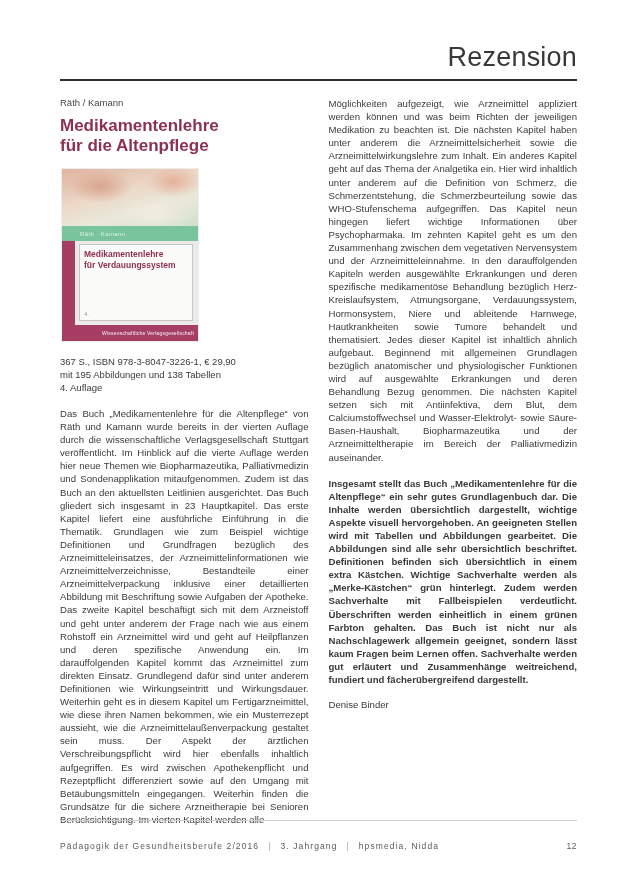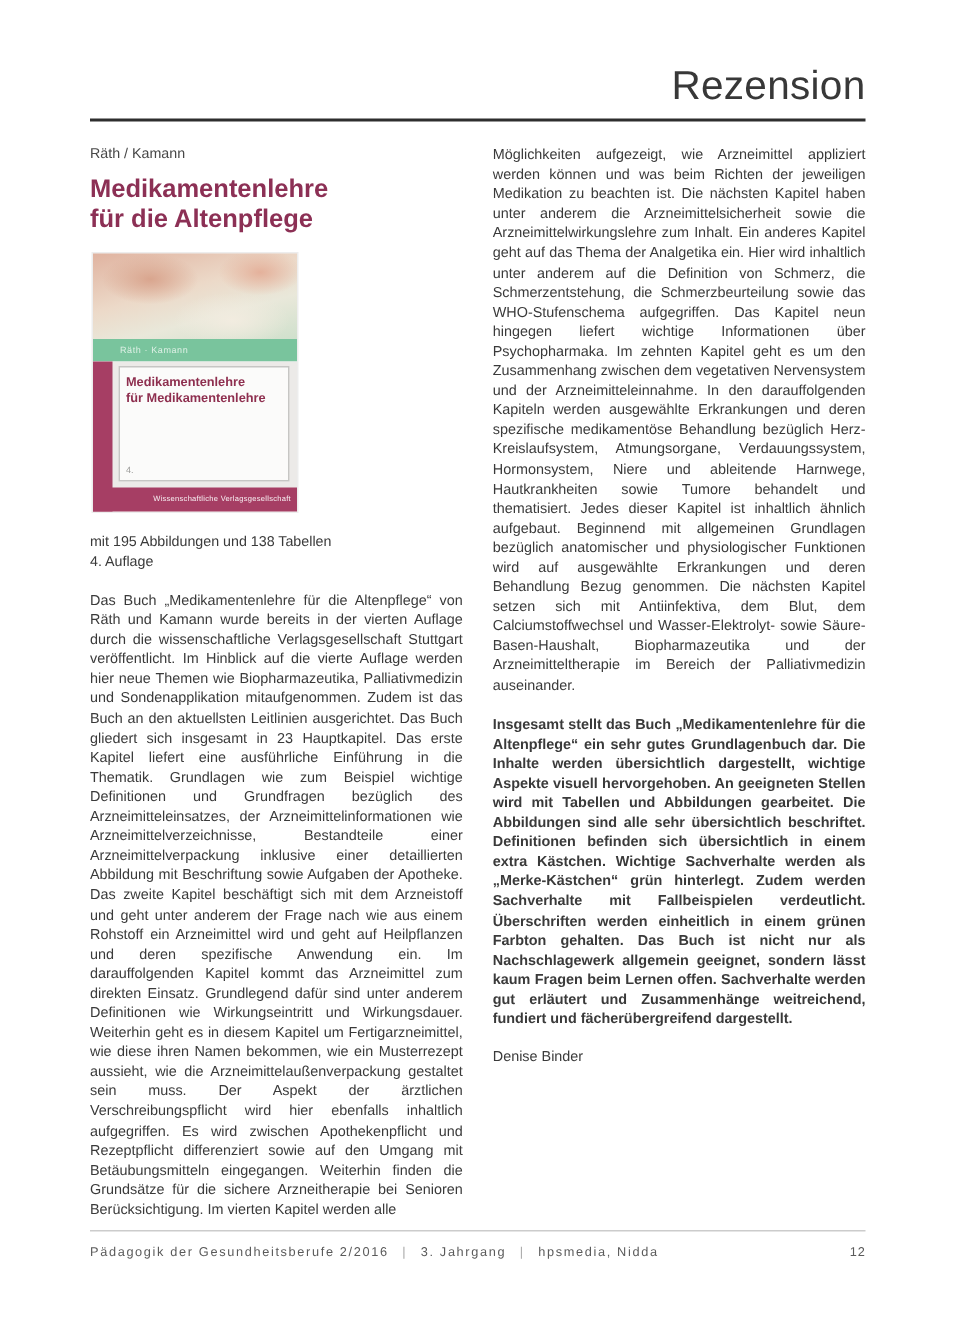--- a/index.html
+++ b/index.html
@@ -45,21 +45,21 @@
 
   
   .imprint{font-size:9.5px;line-height:13px;color:#3a3a3a;margin:0 0 13px 0;}
   .body-par{margin:0;font-size:9.6px;line-height:13.1px;color:#3a3a3a;
             text-align:justify;hyphens:auto;-webkit-hyphens:auto;}
   .body-par + .body-par{margin-top:13px;font-weight:bold;}
   .reviewer-name{font-size:9.6px;color:#3a3a3a;margin-top:13px;}
 
   
   .page-footer{position:absolute;left:60px;right:60px;top:820px;
-               border-top:1px solid #cccccc;padding-top:8px;
+               border-top:1px solid #cccccc;padding-top:20px;
                display:flex;justify-content:space-between;align-items:baseline;
                font-size:8.5px;color:#5a5a5a;letter-spacing:1.1px;}
   .footer-left .sep{color:#a8a8a8;padding:0 9px;}
   .footer-page{letter-spacing:0.5px;}
 </style>
 </head>
 <body>
 
 <div class="page">
 
@@ -79,31 +79,32 @@
       <div class="book-cover">
         <div class="cover-photo"></div>
         <div class="cover-band">
           <span>Räth · Kamann</span>
         </div>
         <div class="cover-body">
           <div class="cover-spine"></div>
           <div class="cover-title-panel">
             <div class="cover-title">
               <span>Medikamentenlehre</span>
-              <span>für Medikamentenlehre</span>
+              <span>für Verdauungssystem</span>
             </div>
             <div class="cover-edition-mark">4.</div>
           </div>
           <div class="cover-bottom-band">
             <span class="cover-publisher-mark">Wissenschaftliche Verlagsgesellschaft</span>
           </div>
         </div>
       </div>
 
       <div class="imprint">
+        <div>367 S., ISBN 978-3-8047-3226-1, € 29,90</div>
         <div>mit 195 Abbildungen und 138 Tabellen</div>
         <div>4. Auflage</div>
       </div>
 
       <p class="body-par" lang="de">Das Buch „Medikamentenlehre für die Altenpflege“ von Räth und Kamann wurde bereits in der vierten Auflage durch die wissenschaftliche Verlagsgesellschaft Stuttgart veröffentlicht. Im Hinblick auf die vierte Auflage werden hier neue Themen wie Biopharmazeutika, Palliativmedizin und Sondenapplikation mitaufgenommen. Zudem ist das Buch an den aktuellsten Leitlinien ausgerichtet. Das Buch gliedert sich insgesamt in 23 Hauptkapitel. Das erste Kapitel liefert eine ausführliche Einführung in die Thematik. Grundlagen wie zum Beispiel wichtige Definitionen und Grundfragen bezüglich des Arzneimitteleinsatzes, der Arzneimittelinformationen wie Arzneimittelverzeichnisse, Bestandteile einer Arzneimittelverpackung inklusive einer detaillierten Abbildung mit Beschriftung sowie Aufgaben der Apotheke. Das zweite Kapitel beschäftigt sich mit dem Arzneistoff und geht unter anderem der Frage nach wie aus einem Rohstoff ein Arzneimittel wird und geht auf Heilpflanzen und deren spezifische Anwendung ein. Im darauffolgenden Kapitel kommt das Arzneimittel zum direkten Einsatz. Grundlegend dafür sind unter anderem Definitionen wie Wirkungseintritt und Wirkungsdauer. Weiterhin geht es in diesem Kapitel um Fertigarzneimittel, wie diese ihren Namen bekommen, wie ein Musterrezept aussieht, wie die Arzneimittelaußenverpackung gestaltet sein muss. Der Aspekt der ärztlichen Verschreibungspflicht wird hier ebenfalls inhaltlich aufgegriffen. Es wird zwischen Apothekenpflicht und Rezeptpflicht differenziert sowie auf den Umgang mit Betäubungsmitteln eingegangen. Weiterhin finden die Grundsätze für die sichere Arzneitherapie bei Senioren Berücksichtigung. Im vierten Kapitel werden alle</p>
     </div>
 
     <div class="col">
       <p class="body-par" lang="de">Möglichkeiten aufgezeigt, wie Arzneimittel appliziert werden können und was beim Richten der jeweiligen Medikation zu beachten ist. Die nächsten Kapitel haben unter anderem die Arzneimittelsicherheit sowie die Arzneimittelwirkungslehre zum Inhalt. Ein anderes Kapitel geht auf das Thema der Analgetika ein. Hier wird inhaltlich unter anderem auf die Definition von Schmerz, die Schmerzentstehung, die Schmerzbeurteilung sowie das WHO-Stufenschema aufgegriffen. Das Kapitel neun hingegen liefert wichtige Informationen über Psychopharmaka. Im zehnten Kapitel geht es um den Zusammenhang zwischen dem vegetativen Nervensystem und der Arzneimitteleinnahme. In den darauffolgenden Kapiteln werden ausgewählte Erkrankungen und deren spezifische medikamentöse Behandlung bezüglich Herz-Kreislaufsystem, Atmungsorgane, Verdauungssystem, Hormonsystem, Niere und ableitende Harnwege, Hautkrankheiten sowie Tumore behandelt und thematisiert. Jedes dieser Kapitel ist inhaltlich ähnlich aufgebaut. Beginnend mit allgemeinen Grundlagen bezüglich anatomischer und physiologischer Funktionen wird auf ausgewählte Erkrankungen und deren Behandlung Bezug genommen. Die nächsten Kapitel setzen sich mit Antiinfektiva, dem Blut, dem Calciumstoffwechsel und Wasser-Elektrolyt- sowie Säure-Basen-Haushalt, Biopharmazeutika und der Arzneimitteltherapie im Bereich der Palliativmedizin auseinander.</p>
       <p class="body-par" lang="de">Insgesamt stellt das Buch „Medikamentenlehre für die Altenpflege“ ein sehr gutes Grundlagenbuch dar. Die Inhalte werden übersichtlich dargestellt, wichtige Aspekte visuell hervorgehoben. An geeigneten Stellen wird mit Tabellen und Abbildungen gearbeitet. Die Abbildungen sind alle sehr übersichtlich beschriftet. Definitionen befinden sich übersichtlich in einem extra Kästchen. Wichtige Sachverhalte werden als „Merke-Kästchen“ grün hinterlegt. Zudem werden Sachverhalte mit Fallbeispielen verdeutlicht. Überschriften werden einheitlich in einem grünen Farbton gehalten. Das Buch ist nicht nur als Nachschlagewerk allgemein geeignet, sondern lässt kaum Fragen beim Lernen offen. Sachverhalte werden gut erläutert und Zusammenhänge weitreichend, fundiert und fächerübergreifend dargestellt.</p>

